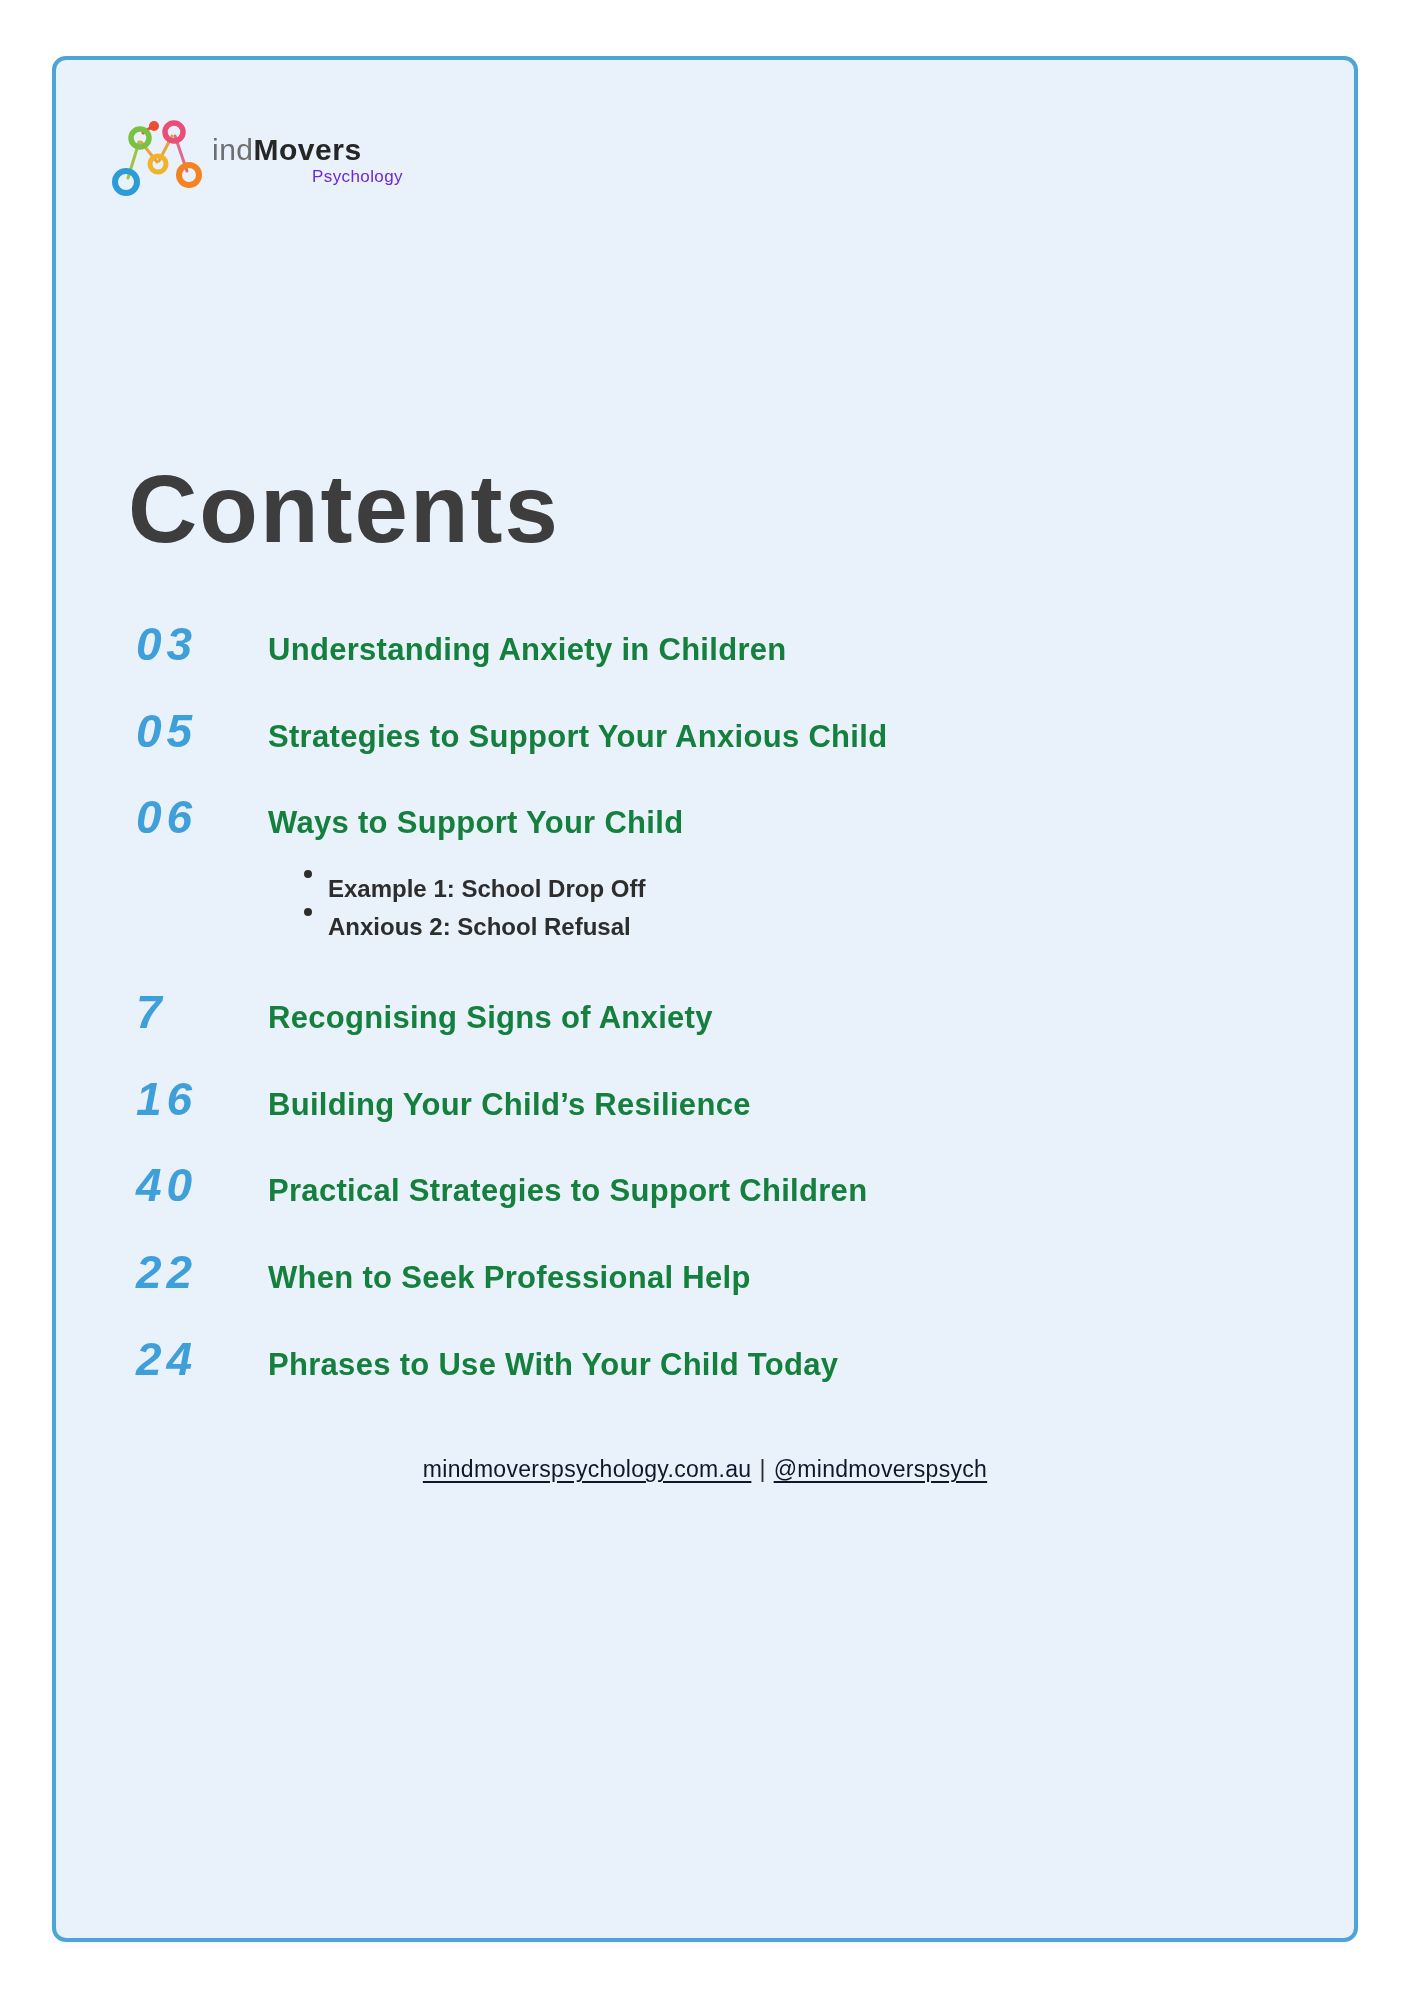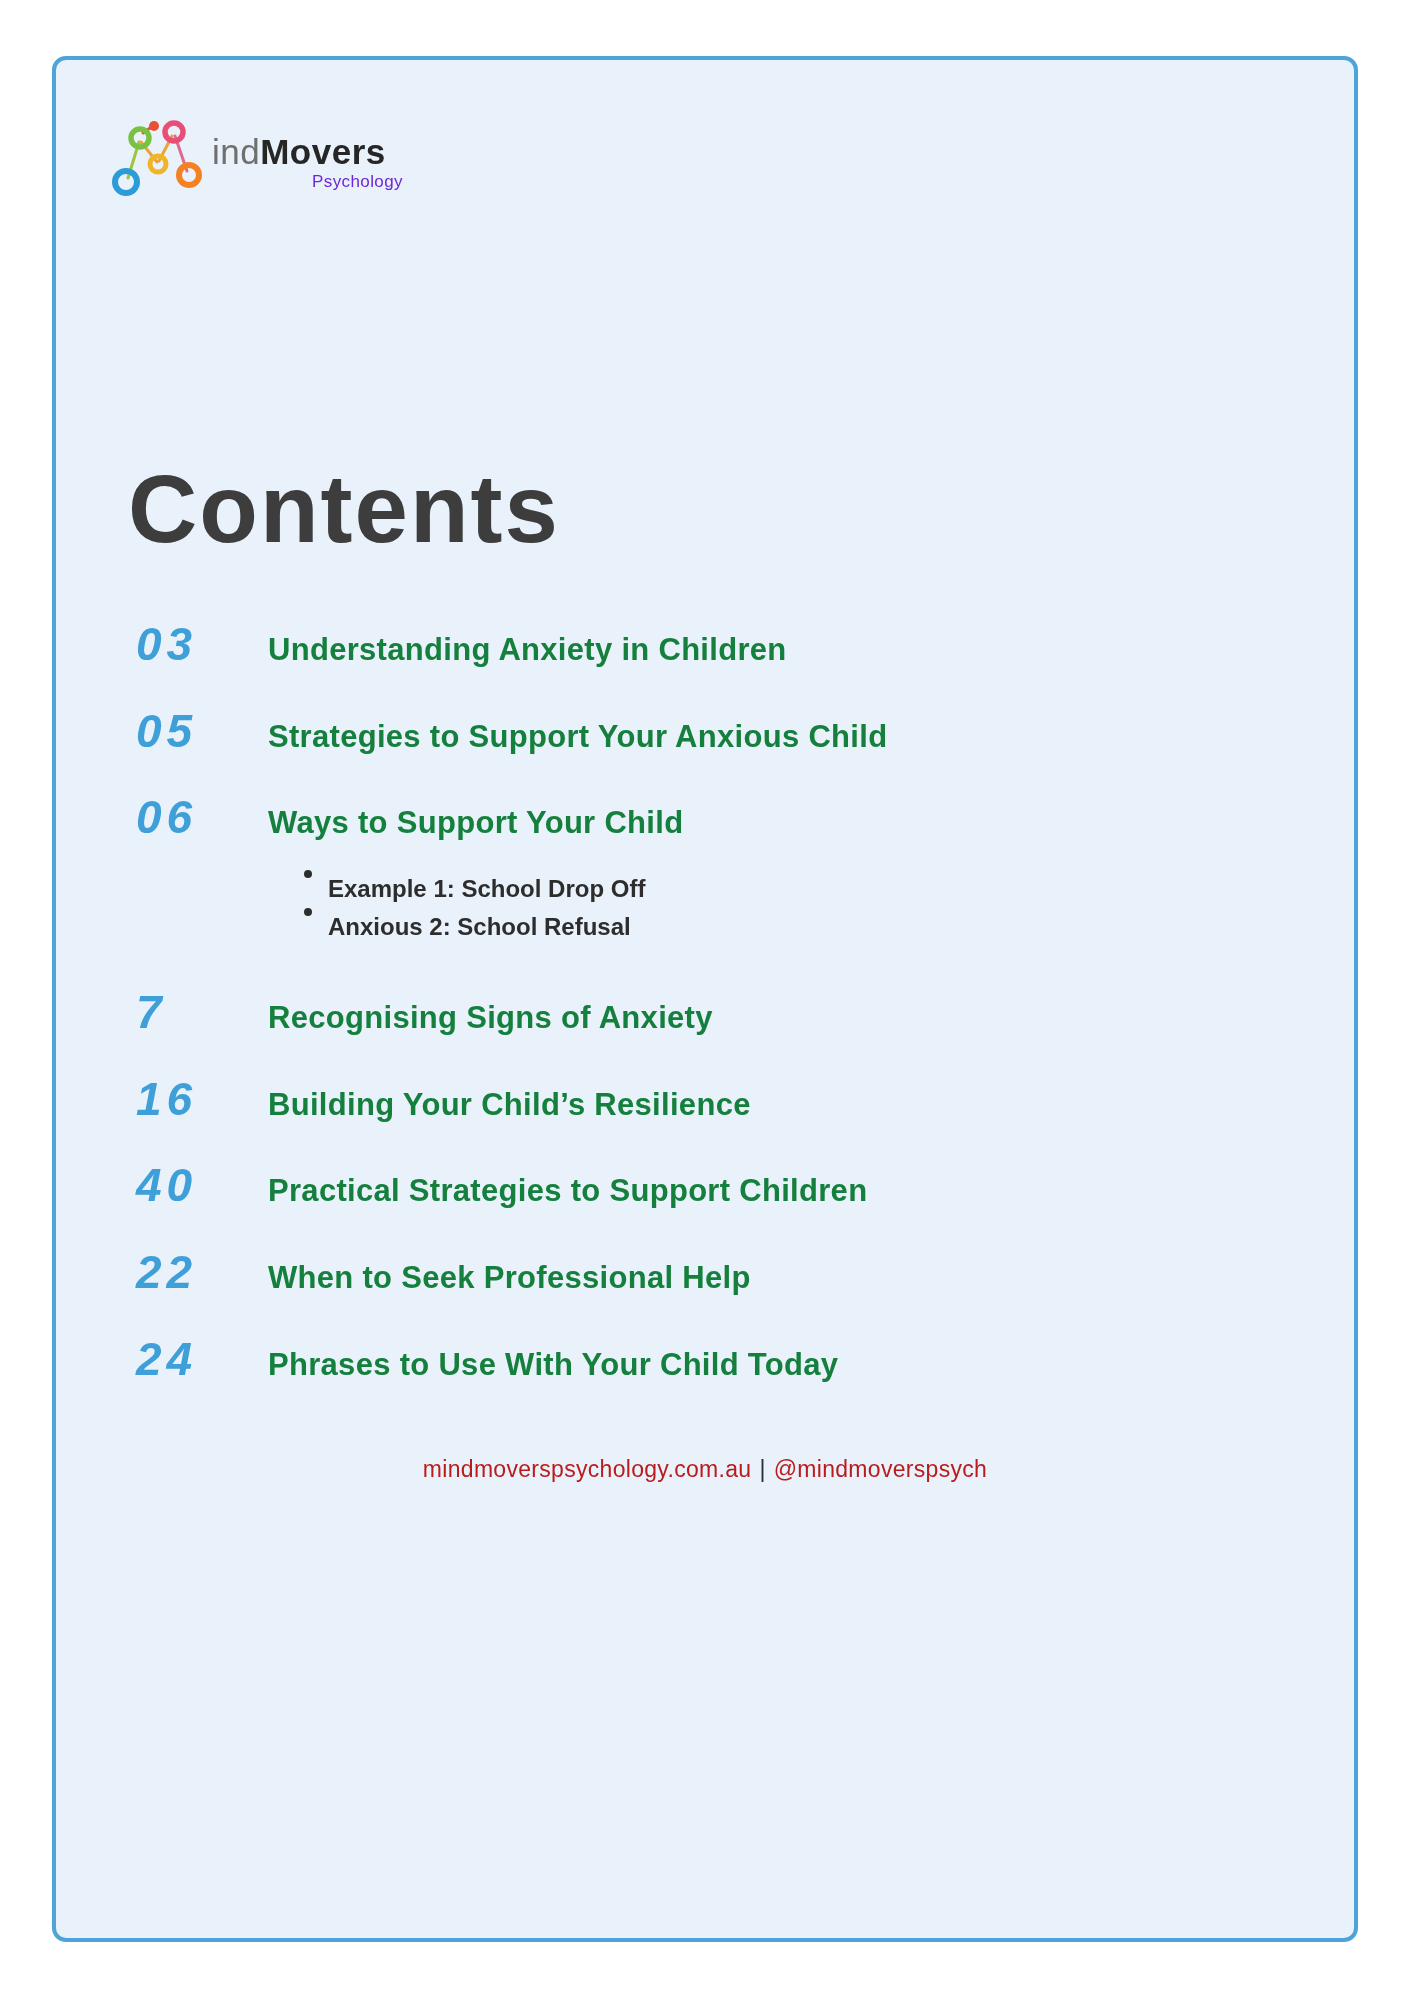--- a/index.html
+++ b/index.html
@@ -33,21 +33,21 @@
   .logo {
     position: absolute;
     top: 58px;
     left: 56px;
     display: flex;
     align-items: flex-start;
     gap: 4px;
   }
   .logo-icon { width: 96px; height: 84px; flex: 0 0 auto; }
   .brand { margin-top: 16px; line-height: 1.05; }
-  .brand-line { font-size: 35px; letter-spacing: 0.5px; white-space: nowrap; }
+  .brand-line { font-size: 30px; letter-spacing: 0.5px; white-space: nowrap; }
   .brand-prefix { color: #6f6f6f; font-weight: 400; }
   .brand-bold { color: #262626; font-weight: 700; }
   .brand-sub {
     font-size: 17px;
     color: #6d28d9;
     margin-left: 100px;
     margin-top: 2px;
     letter-spacing: 0.4px;
   }
   
@@ -116,21 +116,22 @@
     position: absolute;
     top: 1396px;
     left: 0;
     right: 0;
     text-align: center;
     font-size: 23px;
     color: #2d2d2d;
     letter-spacing: 0.3px;
   }
   .page-footer a {
-    color: #b91c1c;
+    color: #0f172a;
+    text-decoration: underline;
     text-underline-offset: 4px;
     cursor: pointer;
   }
   .footer-sep { margin: 0 8px; }
 </style>
 </head>
 <body>
 
 <div class="canvas">
   <div class="page">

